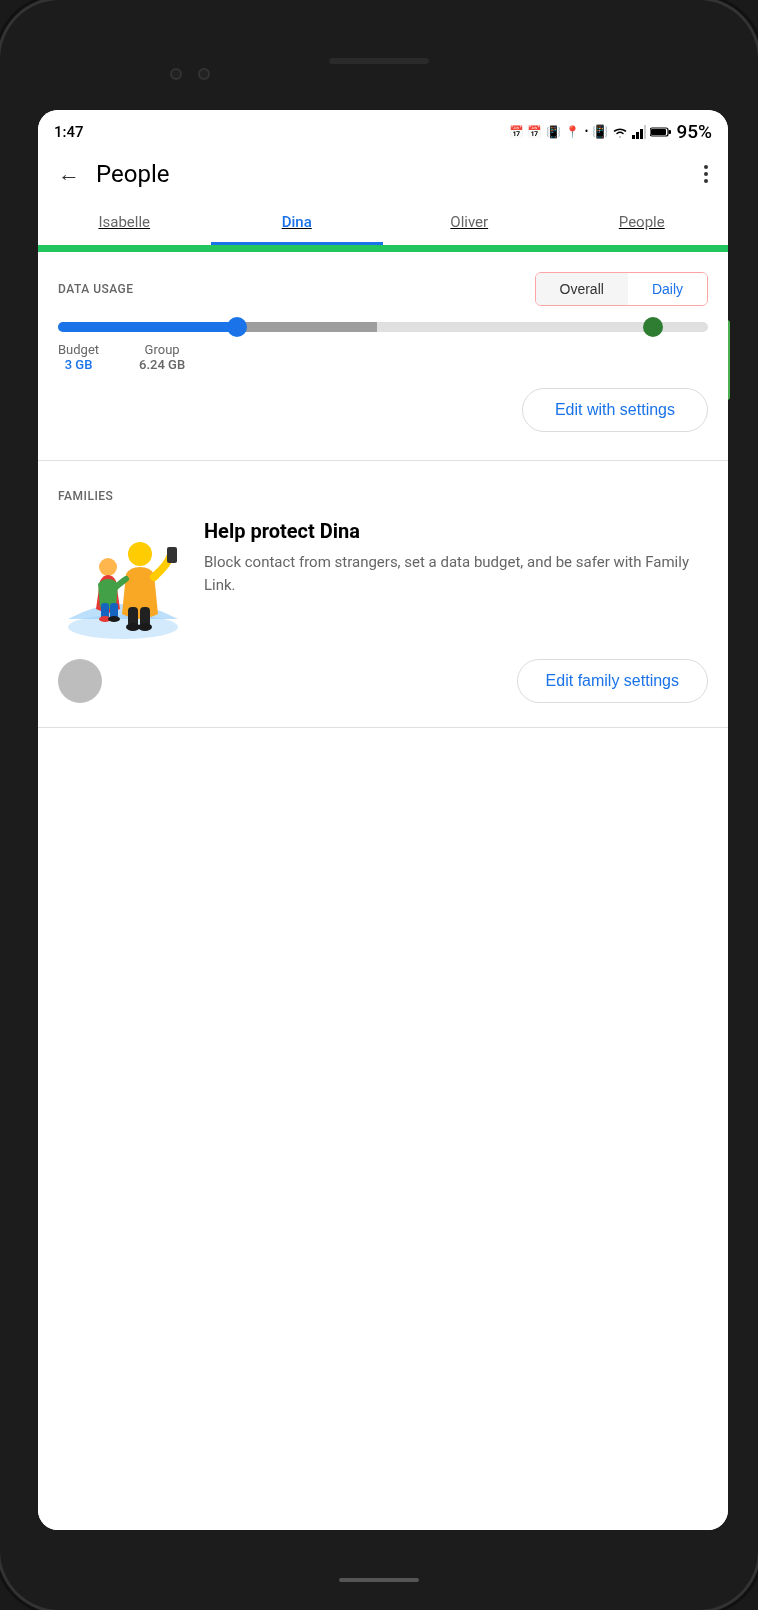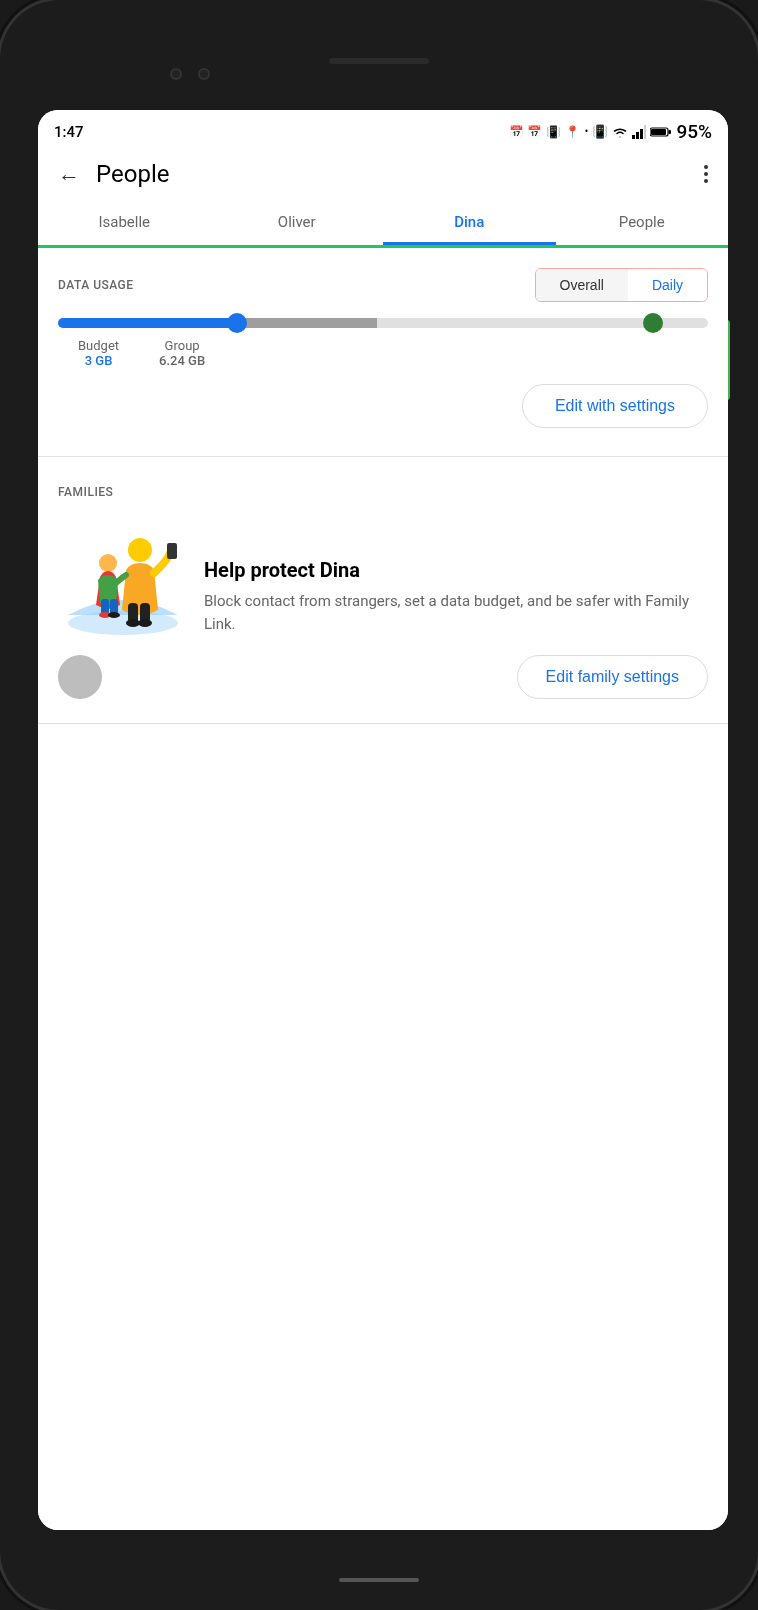--- a/index.html
+++ b/index.html
@@ -105,22 +105,23 @@
     .more-dot {
       width: 4px;
       height: 4px;
       background: #333;
       border-radius: 50%;
     }
 
     
     .tabs {
       display: flex;
-      border-bottom: 3px solid #22c55e;
+      border-bottom: 7px solid #22c55e;
       flex-shrink: 0;
+      text-decoration: underline;
     }
 
     .tab {
       flex: 1;
       text-align: center;
       padding: 14px 8px;
       font-size: 15px;
       color: #666;
       cursor: pointer;
       position: relative;
@@ -287,21 +288,20 @@
       height: 20px;
       background: #2e7d32;
       border-radius: 50%;
       z-index: 2;
     }
 
     .budget-labels {
       display: flex;
       gap: 40px;
       margin-top: 10px;
-      margin-left: 20px;
     }
 
     .budget-label {
       font-size: 13px;
       color: #666;
       text-align: center;
     }
 
     .budget-label .value {
       font-weight: 500;
@@ -348,21 +348,21 @@
       font-size: 12px;
       font-weight: 500;
       color: #666;
       letter-spacing: 0.5px;
       margin-bottom: 16px;
     }
 
     .family-card {
       display: flex;
       gap: 16px;
-      align-items: flex-end;
+      align-items: flex-start;
       margin-bottom: 20px;
     }
 
     .family-text {
       flex: 1;
     }
 
     .family-title {
       font-size: 20px;
       font-weight: 700;
@@ -535,25 +535,25 @@
         <div class="more-dot"></div>
         <div class="more-dot"></div>
         <div class="more-dot"></div>
       </div>
     </div>
 
     <div class="tabs">
       <div class="tab">
         <span>Isabelle</span>
       </div>
+      <div class="tab active">
+        <span>Dina</span>
+      </div>
       <div class="tab">
         <span>Oliver</span>
-      </div>
-      <div class="tab active">
-        <span>Dina</span>
       </div>
       <div class="tab">
         <span>People</span>
       </div>
     </div>
 
     <div class="content">
 
       <div class="data-usage-section">
         <div class="section-header">

